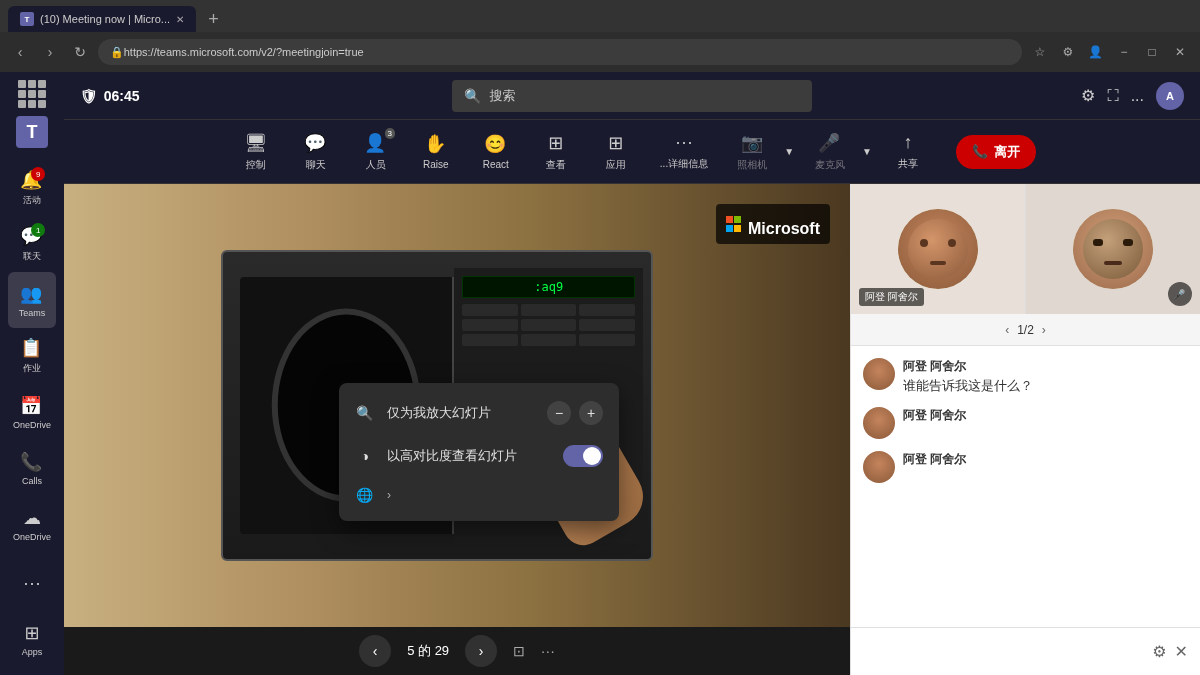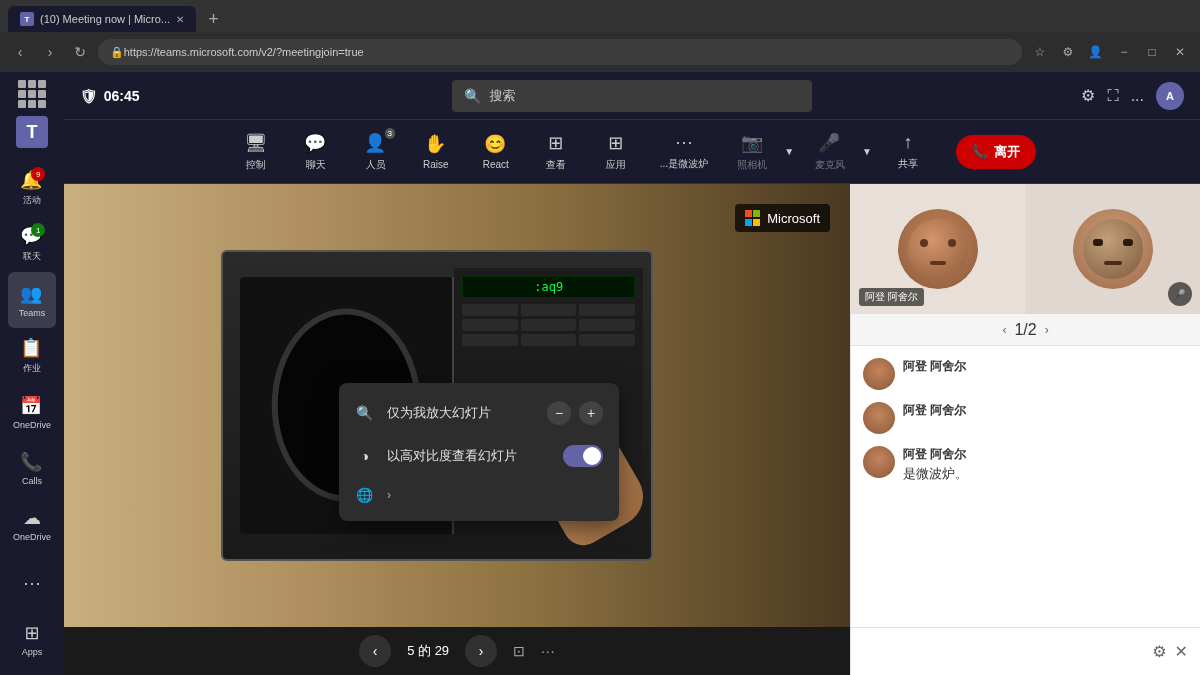--- a/index.html
+++ b/index.html
@@ -66,21 +66,21 @@
 
     
     .microwave-scene { position: absolute; inset: 0; display: flex; align-items: center; justify-content: center; overflow: hidden; }
     .microsoft-badge { position: absolute; top: 20px; right: 20px; background: rgba(0,0,0,0.7); padding: 6px 10px; border-radius: 4px; display: flex; align-items: center; gap: 6px; }
     .ms-logo { display: flex; flex-wrap: wrap; width: 16px; height: 16px; gap: 1px; }
     .ms-sq { width: 7px; height: 7px; }
     .ms-sq.red { background: #f25022; }
     .ms-sq.green { background: #7fba00; }
     .ms-sq.blue { background: #00a4ef; }
     .ms-sq.yellow { background: #ffb900; }
-    .ms-text { color: white; font-size: 13px; font-weight: 400; }
+    .ms-text { color: white; font-size: 16px; font-weight: 700; margin-top: 10px; }
 
     
     .context-menu { position: absolute; left: 35%; top: 45%; background: #2d2d2d; border-radius: 8px; padding: 8px 0; width: 280px; box-shadow: 0 8px 24px rgba(0,0,0,0.5); z-index: 10; }
     .context-menu-item { display: flex; align-items: center; padding: 10px 16px; gap: 12px; color: #e0e0e0; font-size: 13px; }
     .cm-icon { font-size: 14px; width: 20px; text-align: center; }
     .cm-text { flex: 1; }
     .cm-controls { display: flex; align-items: center; gap: 8px; }
     .cm-minus, .cm-plus { width: 24px; height: 24px; background: rgba(255,255,255,0.1); border-radius: 50%; display: flex; align-items: center; justify-content: center; font-size: 14px; cursor: pointer; }
     .cm-toggle { width: 40px; height: 22px; background: #6264a7; border-radius: 11px; position: relative; cursor: pointer; }
     .cm-toggle-knob { width: 18px; height: 18px; background: white; border-radius: 50%; position: absolute; top: 2px; right: 2px; }
@@ -97,21 +97,21 @@
     .chat-area { width: 350px; background: #fff; display: flex; flex-direction: column; border-left: 1px solid #e0e0e0; flex-shrink: 0; }
     .chat-participants { display: flex; background: #f5f5f5; }
     .participant-tile { width: 175px; height: 130px; position: relative; overflow: hidden; background: #e8e0d8; display: flex; align-items: center; justify-content: center; }
     .participant-tile:first-child { border-right: 1px solid #ddd; }
     .participant-avatar { width: 80px; height: 80px; border-radius: 50%; object-fit: cover; overflow: hidden; background: #c0a882; }
     .participant-avatar-img { width: 100%; height: 100%; background: linear-gradient(135deg, #b8956a, #8b6840); border-radius: 50%; display: flex; align-items: center; justify-content: center; }
     .participant-name-badge { position: absolute; bottom: 8px; left: 8px; background: rgba(0,0,0,0.6); color: white; font-size: 10px; padding: 2px 6px; border-radius: 3px; }
     .participant-mute-badge { position: absolute; bottom: 8px; right: 8px; width: 24px; height: 24px; background: rgba(0,0,0,0.6); border-radius: 50%; display: flex; align-items: center; justify-content: center; color: white; font-size: 10px; }
     .pagination-row { height: 32px; background: #f5f5f5; display: flex; align-items: center; justify-content: center; gap: 8px; border-bottom: 1px solid #e0e0e0; }
     .page-arrow { font-size: 12px; color: #666; cursor: pointer; }
-    .page-num { font-size: 16px; color: #333; }
+    .page-num { font-size: 12px; color: #333; }
 
     
     .chat-messages { flex: 1; overflow-y: auto; padding: 12px; display: flex; flex-direction: column; gap: 12px; }
     .chat-message { display: flex; gap: 8px; }
     .chat-avatar { width: 32px; height: 32px; border-radius: 50%; background: linear-gradient(135deg, #b8956a, #8b6840); flex-shrink: 0; overflow: hidden; display: flex; align-items: center; justify-content: center; }
     .chat-bubble { flex: 1; }
     .chat-sender { font-size: 12px; color: #333; font-weight: 600; margin-bottom: 2px; }
     .chat-text { font-size: 13px; color: #333; line-height: 1.4; }
     .chat-footer { height: 48px; border-top: 1px solid #e0e0e0; display: flex; align-items: center; justify-content: flex-end; padding: 0 12px; gap: 8px; }
     .chat-footer-icon { font-size: 16px; color: #666; cursor: pointer; }
@@ -278,21 +278,21 @@
       <div class="toolbar-btn">
         <span class="toolbar-btn-icon">⊞</span>
         <span class="toolbar-btn-label">查看</span>
       </div>
       <div class="toolbar-btn">
         <span class="toolbar-btn-icon">⊞</span>
         <span class="toolbar-btn-label">应用</span>
       </div>
       <div class="toolbar-btn">
         <span class="toolbar-btn-icon">···</span>
-        <span class="toolbar-btn-label">...是微波炉</span>
+        <span class="toolbar-btn-label">...详细信息</span>
       </div>
       <div class="toolbar-btn-group">
         <div class="toolbar-btn disabled">
           <span class="toolbar-btn-icon">📷</span>
           <span class="toolbar-btn-label">照相机</span>
         </div>
         <div class="toolbar-dropdown">
           <span style="font-size:10px">▼</span>
         </div>
       </div>
@@ -426,33 +426,33 @@
           <span class="page-arrow">‹</span>
           <span class="page-num">1/2</span>
           <span class="page-arrow">›</span>
         </div>
 
         <div class="chat-messages">
           <div class="chat-message">
             <div class="chat-avatar face-1"></div>
             <div class="chat-bubble">
               <div class="chat-sender">阿登 阿舍尔</div>
+              <div class="chat-text">谁能告诉我这是什么？</div>
             </div>
           </div>
           <div class="chat-message">
             <div class="chat-avatar face-1"></div>
             <div class="chat-bubble">
               <div class="chat-sender">阿登 阿舍尔</div>
             </div>
           </div>
           <div class="chat-message">
             <div class="chat-avatar face-1"></div>
             <div class="chat-bubble">
               <div class="chat-sender">阿登 阿舍尔</div>
-              <div class="chat-text">是微波炉。</div>
             </div>
           </div>
         </div>
 
         <div class="chat-footer">
           <span class="chat-footer-icon">⚙</span>
           <span class="chat-footer-icon">✕</span>
         </div>
       </div>
 

